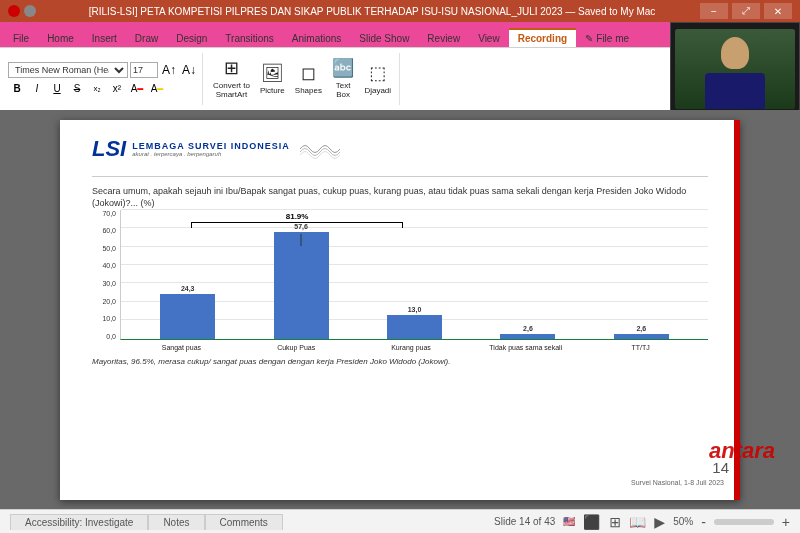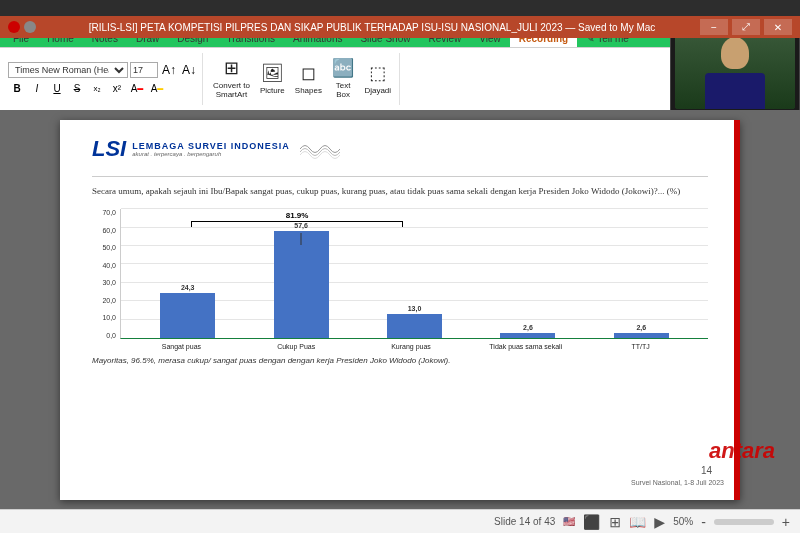--- a/index.html
+++ b/index.html
@@ -71,23 +71,22 @@
     .slide-title {
       font-size: 20px;
       font-weight: bold;
       color: #000;
       margin-bottom: 8px;
       font-family: 'Times New Roman', serif;
     }
     .slide-question {
       font-size: 9px;
       color: #333;
-      margin-bottom: 12px;
       line-height: 1.4;
-      font-family: Liberation Serif, serif;
+      font-family: Liberation Sans, sans-serif;
     }
 
     
     .chart-area {
       width: 100%;
       position: relative;
     }
     .chart-with-axes {
       display: flex;
       width: 100%;
@@ -164,21 +163,21 @@
       position: absolute;
       bottom: 18px;
       right: 16px;
       font-size: 7px;
       color: #666;
     }
 
     
     .ppt-titlebar {
       position: absolute;
-      top: 16px;
+      top: 0;
       left: 0;
       right: 0;
       height: 22px;
       background: #b7472a;
       display: flex;
       align-items: center;
       padding: 0 8px;
       font-size: 10px;
       color: white;
       z-index: 20;
@@ -197,21 +196,21 @@
       background: #f8f8f8;
       z-index: 10;
       border-bottom: 1px solid #ccc;
     }
 
     .tabs-row {
       height: 26px;
       display: flex;
       align-items: flex-end;
       padding: 0 4px;
-      background: #22c55e;
+      background: #ec4899;
       border-bottom: 1px solid #d0d0d0;
     }
     .tab-item {
       padding: 3px 9px;
       font-size: 10px;
       color: #333;
       cursor: pointer;
       border-top: 2px solid transparent;
     }
     .tab-item.active {
@@ -377,30 +376,30 @@
       <div class="ppt-ctrl-btn">⤢</div>
       <div class="ppt-ctrl-btn">✕</div>
     </div>
   </div>
 
   <div class="ribbon-top">
 
     <div class="tabs-row">
       <div class="tab-item">File</div>
       <div class="tab-item">Home</div>
-      <div class="tab-item">Notes</div>
+      <div class="tab-item">Insert</div>
       <div class="tab-item">Draw</div>
       <div class="tab-item">Design</div>
       <div class="tab-item">Transitions</div>
       <div class="tab-item">Animations</div>
       <div class="tab-item">Slide Show</div>
       <div class="tab-item">Review</div>
       <div class="tab-item">View</div>
       <div class="tab-item active">Recording</div>
-      <div class="tab-item">✎ Tell me</div>
+      <div class="tab-item">✎ File me</div>
     </div>
 
     <div class="ribbon-row">
 
       <div class="font-ctrl-group">
         <div class="font-row-1">
           <select class="sel-box" style="width:120px;">
             <option>Times New Roman (Hea...</option>
           </select>
           <input class="sel-box size-box" type="text" value="17" style="">
@@ -554,33 +553,38 @@
           <div class="x-label">Sangat puas</div>
           <div class="x-label">Cukup Puas</div>
           <div class="x-label">Kurang puas</div>
           <div class="x-label">Tidak puas sama sekali</div>
           <div class="x-label">TT/TJ</div>
         </div>
       </div>
 
       <div class="slide-bottom" style="margin-top:6px;">Mayoritas, 96.5%, merasa cukup/ sangat puas dengan dengan kerja Presiden Joko Widodo (Jokowi).</div>
 
-      <div class="slide-page" style="bottom:24px;right:28px;font-size:10px;color:#555;position:absolute;">14</div>
+      <div class="slide-page" style="bottom:24px;right:11px;font-size:15px;color:#555;position:absolute;">14</div>
 
       <div class="slide-survey" style="bottom:14px;right:16px;font-size:7px;color:#666;position:absolute;">Survei Nasional, 1-8 Juli 2023</div>
 
     </div>
 
     <div class="antara-watermark">
       <span style="font-size:22px;font-weight:900;color:#cc0000;font-style:italic;">antara</span>
     </div>
 
   </div>
 
   <div class="statusbar">
+    <div class="status-tabs">
+      <div class="status-tab">Accessibility: Investigate</div>
+      <div class="status-tab">Notes</div>
+      <div class="status-tab">Comments</div>
+    </div>
     <div class="status-spacer"></div>
     <div class="status-right">
       <span>Slide 14 of 43</span>
       <span>🇺🇸</span>
       <span class="status-icon">⬛</span>
       <span class="status-icon">⊞</span>
       <span class="status-icon">📖</span>
       <span class="status-icon">▶</span>
       <span>50%</span>
       <span class="status-icon">-</span>

